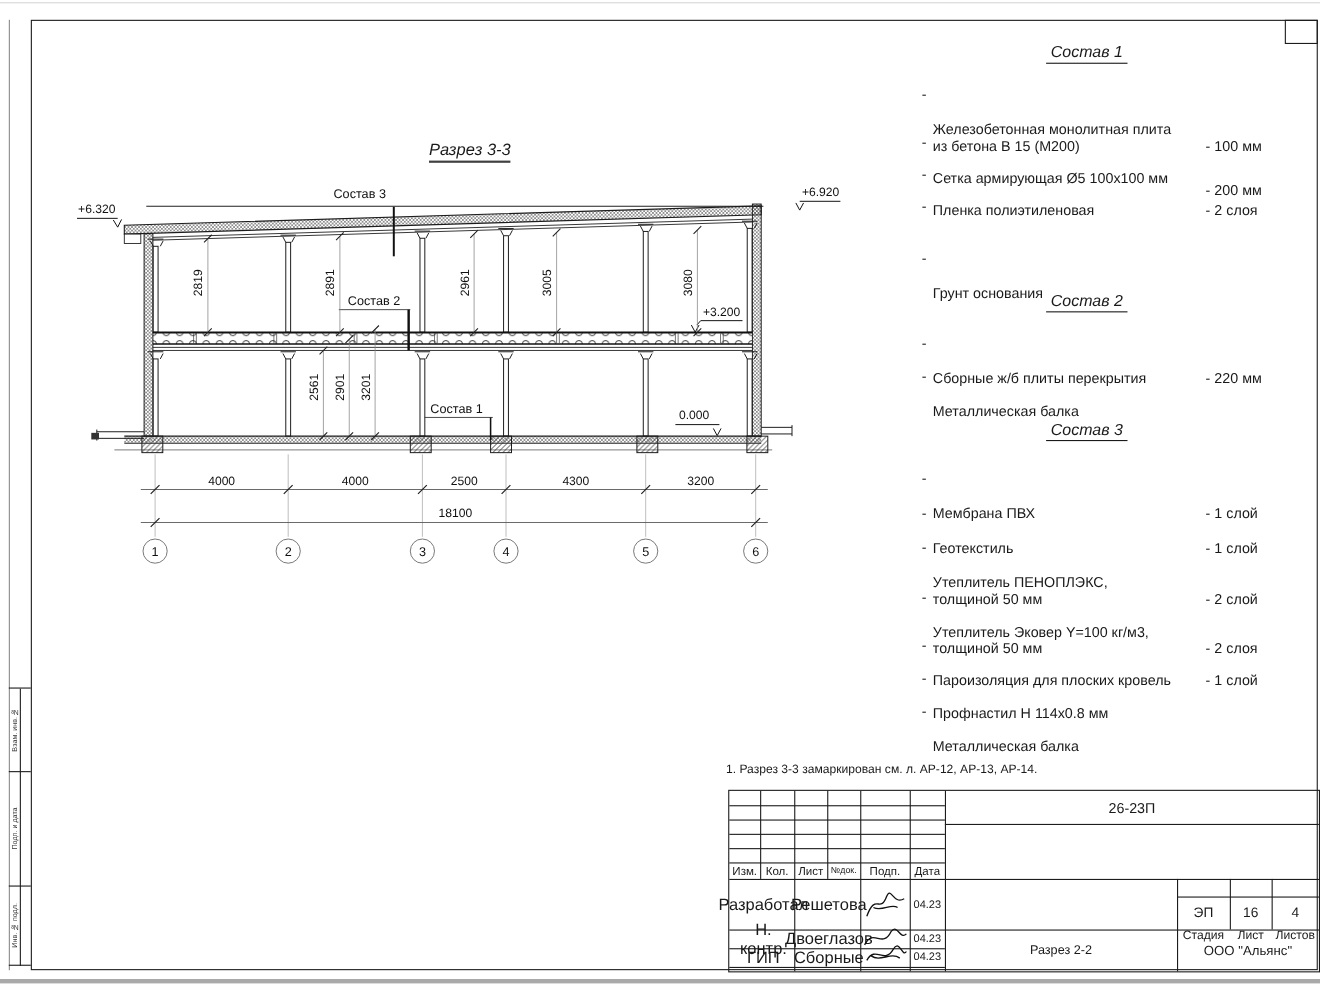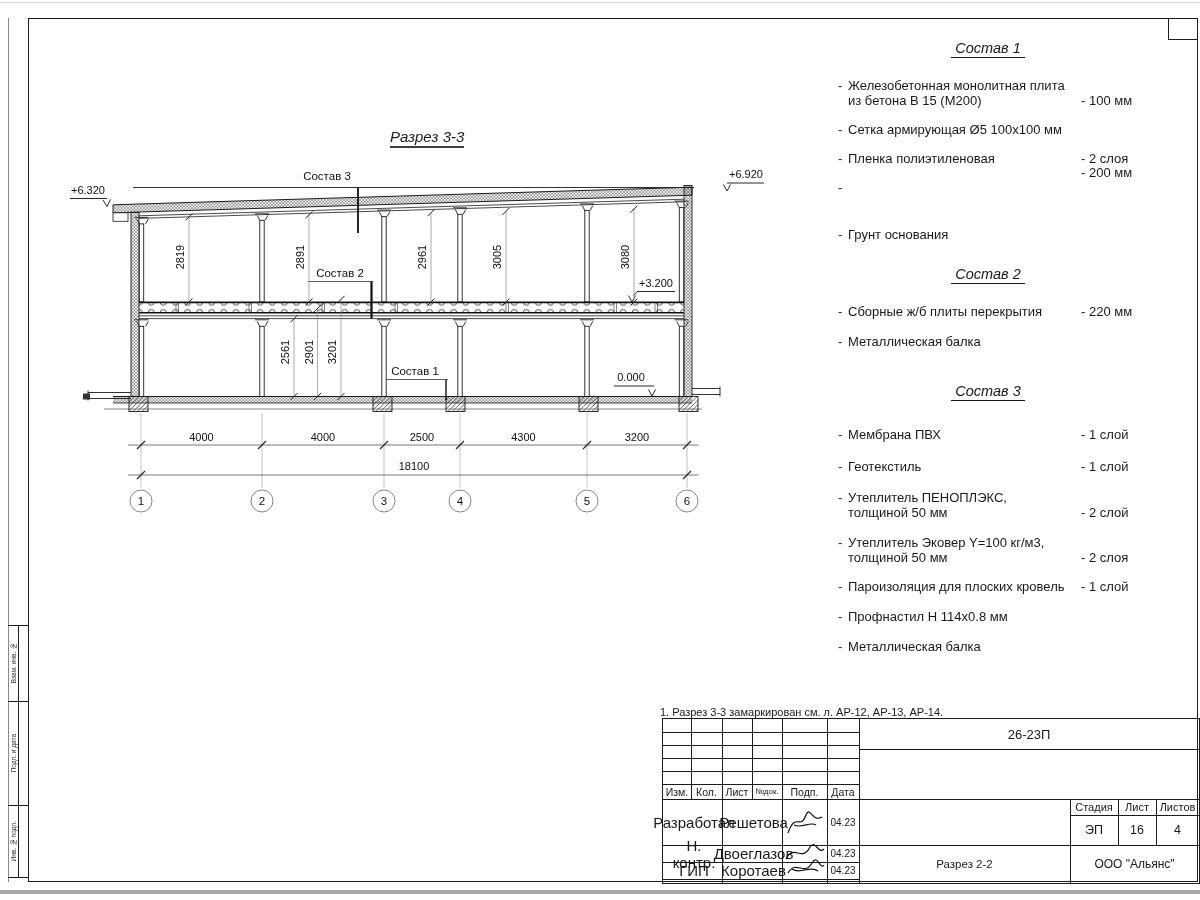--- a/index.html
+++ b/index.html
@@ -23,36 +23,36 @@
   .dimtxt{font-size:11px;}
   .axtxt{font-size:11.5px;}
   .lvltxt{font-size:11px;}
   .callout{font-size:11.5px;}
   
   .specs{left:838px;top:0;width:300px;}
   .spec-h{position:absolute;width:300px;text-align:center;font-size:14.5px;font-style:italic;}
   .spec-h span{border-bottom:1px solid #1a1a1a;padding:0 4px 1px 4px;}
   .spec-item{position:absolute;width:300px;font-size:13px;line-height:15px;}
   .spec-dash{position:absolute;left:0;top:0;}
-  .spec-text{display:inline-block;padding-left:10px;width:228px;white-space:pre-line;vertical-align:bottom;}
-  .spec-val{position:absolute;left:243px;bottom:0;white-space:nowrap;}
-  
-  .note{left:660px;top:694px;font-size:11px;margin-top:12px;}
+  .spec-text{display:inline-block;padding-left:10px;width:228px;white-space:pre-line;vertical-align:bottom;margin-top:32px;}
+  .spec-val{position:absolute;left:258px;bottom:0;white-space:nowrap;}
+  
+  .note{left:660px;top:694px;font-size:11px;}
   
   .tb{left:662px;top:718px;width:536px;height:164px;border:1.6px solid #1c1c1c;box-sizing:content-box;}
   .tb .vl,.tb .hl{position:absolute;background:#1c1c1c;}
   .tb .vl{width:1px;}
   .tb .hl{height:1px;}
   .tb .cell{position:absolute;display:flex;align-items:center;justify-content:center;text-align:center;}
   .tb-code{font-size:13px;}
   .tb-project{font-size:10.5px;line-height:1.2;white-space:pre-line;}
   .tb-client{font-size:11.5px;}
   .tb-head{font-size:10.5px;}
   .tb-head-small{font-size:8px;}
-  .tb-stagehead{font-size:11px;}
+  .tb-stagehead{font-size:11px;margin-top:44px;}
   .tb-stageval{font-size:12.5px;}
   .tb-docname{font-size:11.5px;}
   .tb-company{font-size:12px;}
   .tb-role{font-size:15px;justify-content:flex-start;padding-left:3px;box-sizing:border-box;}
   .tb-date{font-size:10px;}
   
   .strip{left:8px;top:625px;width:20px;height:252px;border-top:1px solid #1c1c1c;box-sizing:border-box;}
   .strip .cell{position:absolute;left:0;width:10px;display:flex;align-items:center;justify-content:center;}
   .strip .cell span{writing-mode:vertical-rl;transform:rotate(180deg);font-size:6.5px;color:#333;white-space:nowrap;}
   .strip .divider{position:absolute;left:0;width:20px;height:1px;background:#1c1c1c;}
@@ -378,21 +378,21 @@
   <div class="cell tb-head" style="left:119px;top:65px;width:45px;height:15px">Подп.</div>
   <div class="cell tb-head" style="left:164px;top:65px;width:32px;height:15px">Дата</div>
 
   <div class="cell tb-role" style="left:0;top:80px;width:59px;height:46px">Разработал</div>
   <div class="cell tb-role" style="left:59px;top:80px;width:60px;height:46px">Решетова</div>
   <div class="cell tb-date" style="left:164px;top:80px;width:32px;height:46px">04.23</div>
   <div class="cell tb-role" style="left:0;top:126px;width:59px;height:17px">Н. контр.</div>
   <div class="cell tb-role" style="left:59px;top:126px;width:60px;height:17px">Двоеглазов</div>
   <div class="cell tb-date" style="left:164px;top:126px;width:32px;height:17px">04.23</div>
   <div class="cell tb-role" style="left:0;top:143px;width:59px;height:17px">ГИП</div>
-  <div class="cell tb-role" style="left:59px;top:143px;width:60px;height:17px">Коротаев</div>
+  <div class="cell tb-role" style="left:59px;top:143px;width:60px;height:17px">Сборные</div>
   <div class="cell tb-date" style="left:164px;top:143px;width:32px;height:17px">04.23</div>
 
   <svg class="cell" style="left:119px;top:84px;width:45px;height:40px" viewBox="0 0 45 40">
     <path d="M6,30 C14,8 18,28 24,12 C28,2 30,20 40,14 M12,22 C20,26 28,18 34,22" fill="none" stroke="#111" stroke-width="1.2"></path>
   </svg>
   <svg class="cell" style="left:119px;top:122px;width:45px;height:40px" viewBox="0 0 45 40">
     <path d="M4,18 C12,2 20,22 28,6 C34,-2 36,14 42,8 M6,32 C14,18 22,36 30,22 C36,12 38,30 42,24 M10,28 C18,34 28,24 36,30" fill="none" stroke="#111" stroke-width="1.2"></path>
   </svg>
 
   <div class="cell tb-code" style="left:196px;top:0;width:340px;height:30px">26-23П</div>

